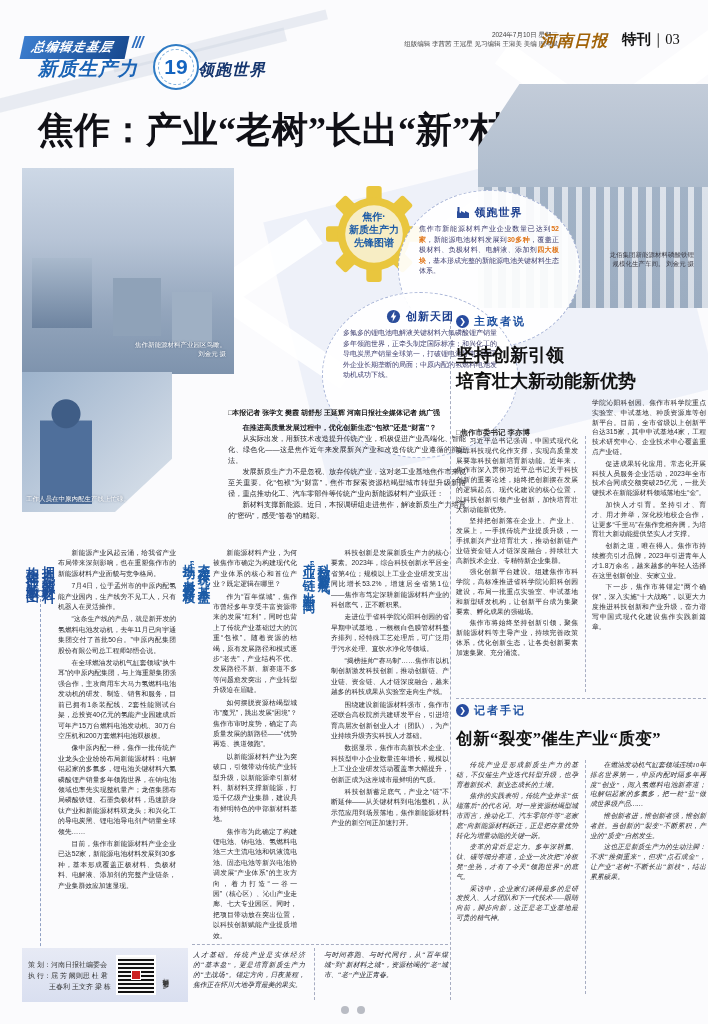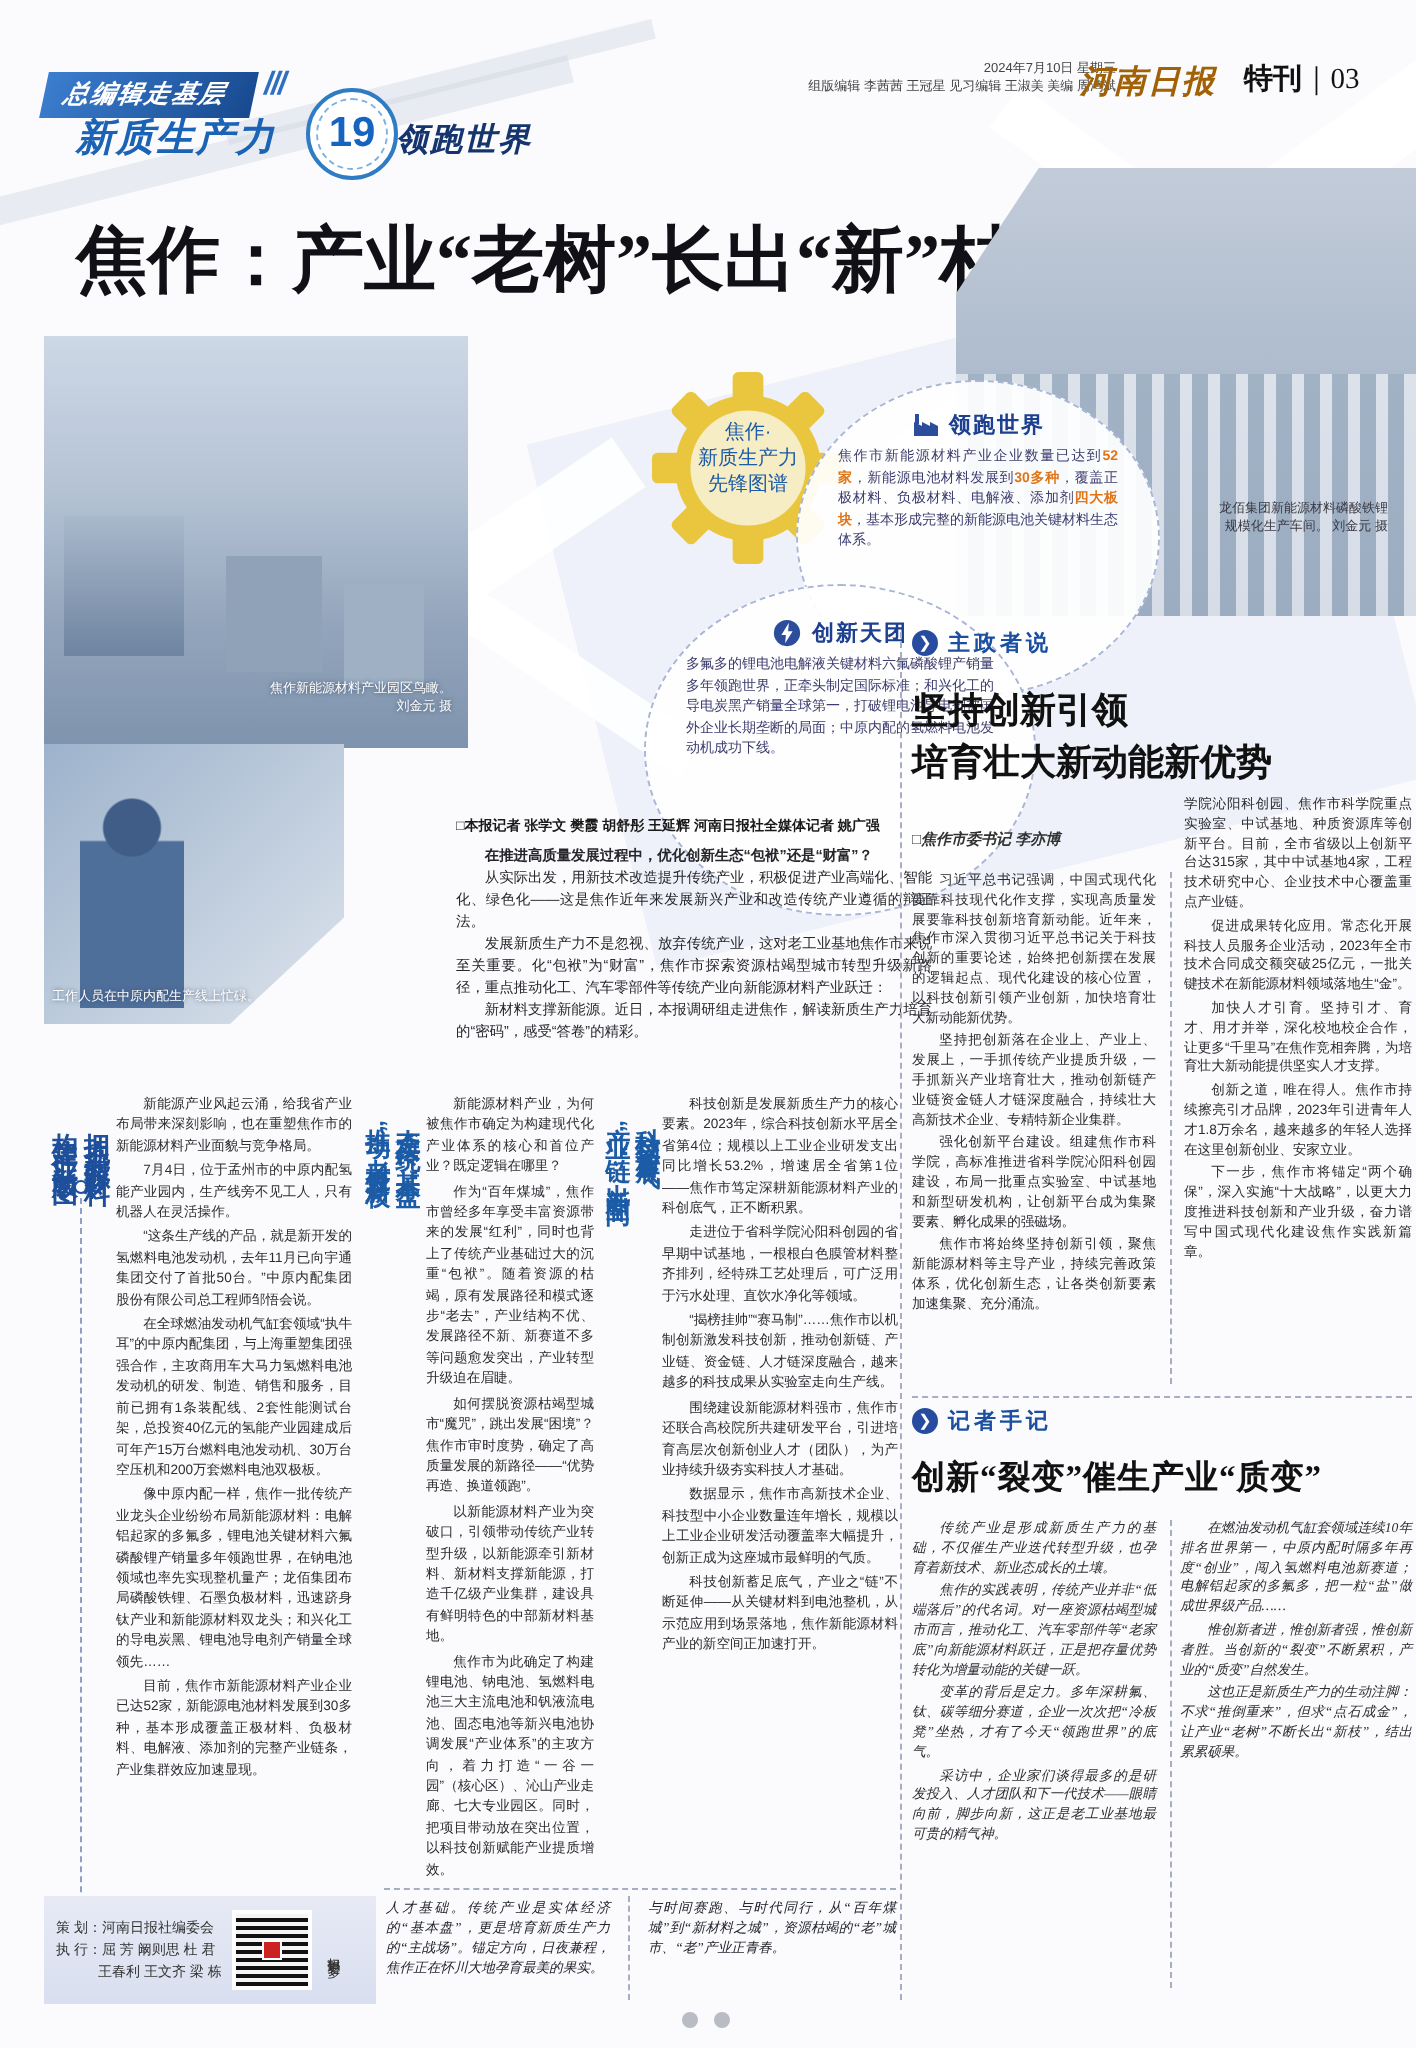--- a/index.html
+++ b/index.html
@@ -63,21 +63,21 @@
   .photo-factory::before{content:"";position:absolute;left:0;bottom:0;width:100%;height:54%;
     background:repeating-linear-gradient(90deg,#e8ecf2 0 6px,#9fb0c4 6px 14px);opacity:.8;}
   .cap{position:absolute;font-size:6.5px;line-height:9px;}
   .cap-aerial{left:96px;top:340px;width:130px;color:#fff;text-align:right;text-shadow:0 0 2px rgba(40,60,90,.8);}
   .cap-worker{left:26px;top:494px;width:120px;color:#fff;text-shadow:0 0 2px rgba(40,60,90,.8);}
   .cap-factory{left:608px;top:250px;width:86px;color:#3a3a44;text-align:right;}
   
   .gear{left:326px;top:186px;width:96px;height:96px;}
   .gear svg{position:absolute;left:0;top:0;}
   .gear-label{position:absolute;left:6px;top:24px;width:84px;text-align:center;
-    font-size:10px;font-weight:400;color:#1c5ba6;line-height:13px;white-space:pre-line;}
+    font-size:10px;font-weight:700;color:#1c5ba6;line-height:13px;white-space:pre-line;}
   .info-card{position:absolute;background:rgba(255,255,255,.92);border:1px dashed #aab6d8;border-radius:50%;
     color:#3c3c6e;}
   .card-industry{left:398px;top:190px;width:182px;height:158px;padding:14px 20px;box-sizing:border-box;}
   .card-innov{left:322px;top:292px;width:196px;height:166px;padding:16px 20px;box-sizing:border-box;}
   .card-head{display:flex;align-items:center;justify-content:center;gap:5px;margin-bottom:4px;}
   .card-title{font-size:11px;font-weight:900;color:#1d3f8f;letter-spacing:1px;}
   .card-body{font-size:7px;line-height:10.5px;text-align:justify;}
   .hl{color:#e07518;font-weight:bold;}
   
   .byline-main{left:228px;top:408px;width:250px;font-size:7px;font-weight:bold;color:#1a1a1a;}
@@ -97,21 +97,21 @@
   .cont{position:absolute;font-size:6.8px;line-height:10px;}
   .cont p{margin:0;text-indent:2em;text-align:justify;}
   
   .sec-badge{position:absolute;display:flex;align-items:center;gap:5px;}
   .sec-badge .bicon{width:13px;height:13px;border-radius:50%;background:#274b9f;color:#fff;
     font-size:8px;font-weight:900;display:flex;align-items:center;justify-content:center;}
   .sec-badge .blabel{font-size:11px;font-weight:900;color:#1c4fa0;letter-spacing:2px;}
   .sec-title{position:absolute;font-family:"Liberation Serif","DejaVu Serif",serif;
     font-weight:900;color:#111;}
   .leader-title{left:456px;top:342px;font-size:18px;line-height:26px;white-space:pre-line;}
-  .leader-byline{left:456px;top:415px;font-size:7.5px;font-weight:bold;color:#333;font-style:italic;}
+  .leader-byline{left:456px;top:428px;font-size:7.5px;font-weight:bold;color:#333;}
   .notes-title{left:456px;top:728px;font-size:16.5px;letter-spacing:.5px;}
   .rcol{position:absolute;font-size:6.8px;line-height:9.8px;color:#2b2b30;}
   .rcol p{margin:0 0 2px;text-indent:2em;text-align:justify;}
   
   .vsep{position:absolute;border-left:1px dashed #a7adc2;width:0;}
   .hsep{position:absolute;border-top:1px dashed #a7adc2;height:0;}
   
   .footer{left:22px;top:948px;width:166px;height:54px;background:linear-gradient(180deg,#e7eaf5,#d9dff0);
     display:flex;align-items:center;padding:4px 6px;box-sizing:border-box;gap:5px;}
   .credits{font-size:7px;line-height:11px;color:#333;white-space:pre-line;}

